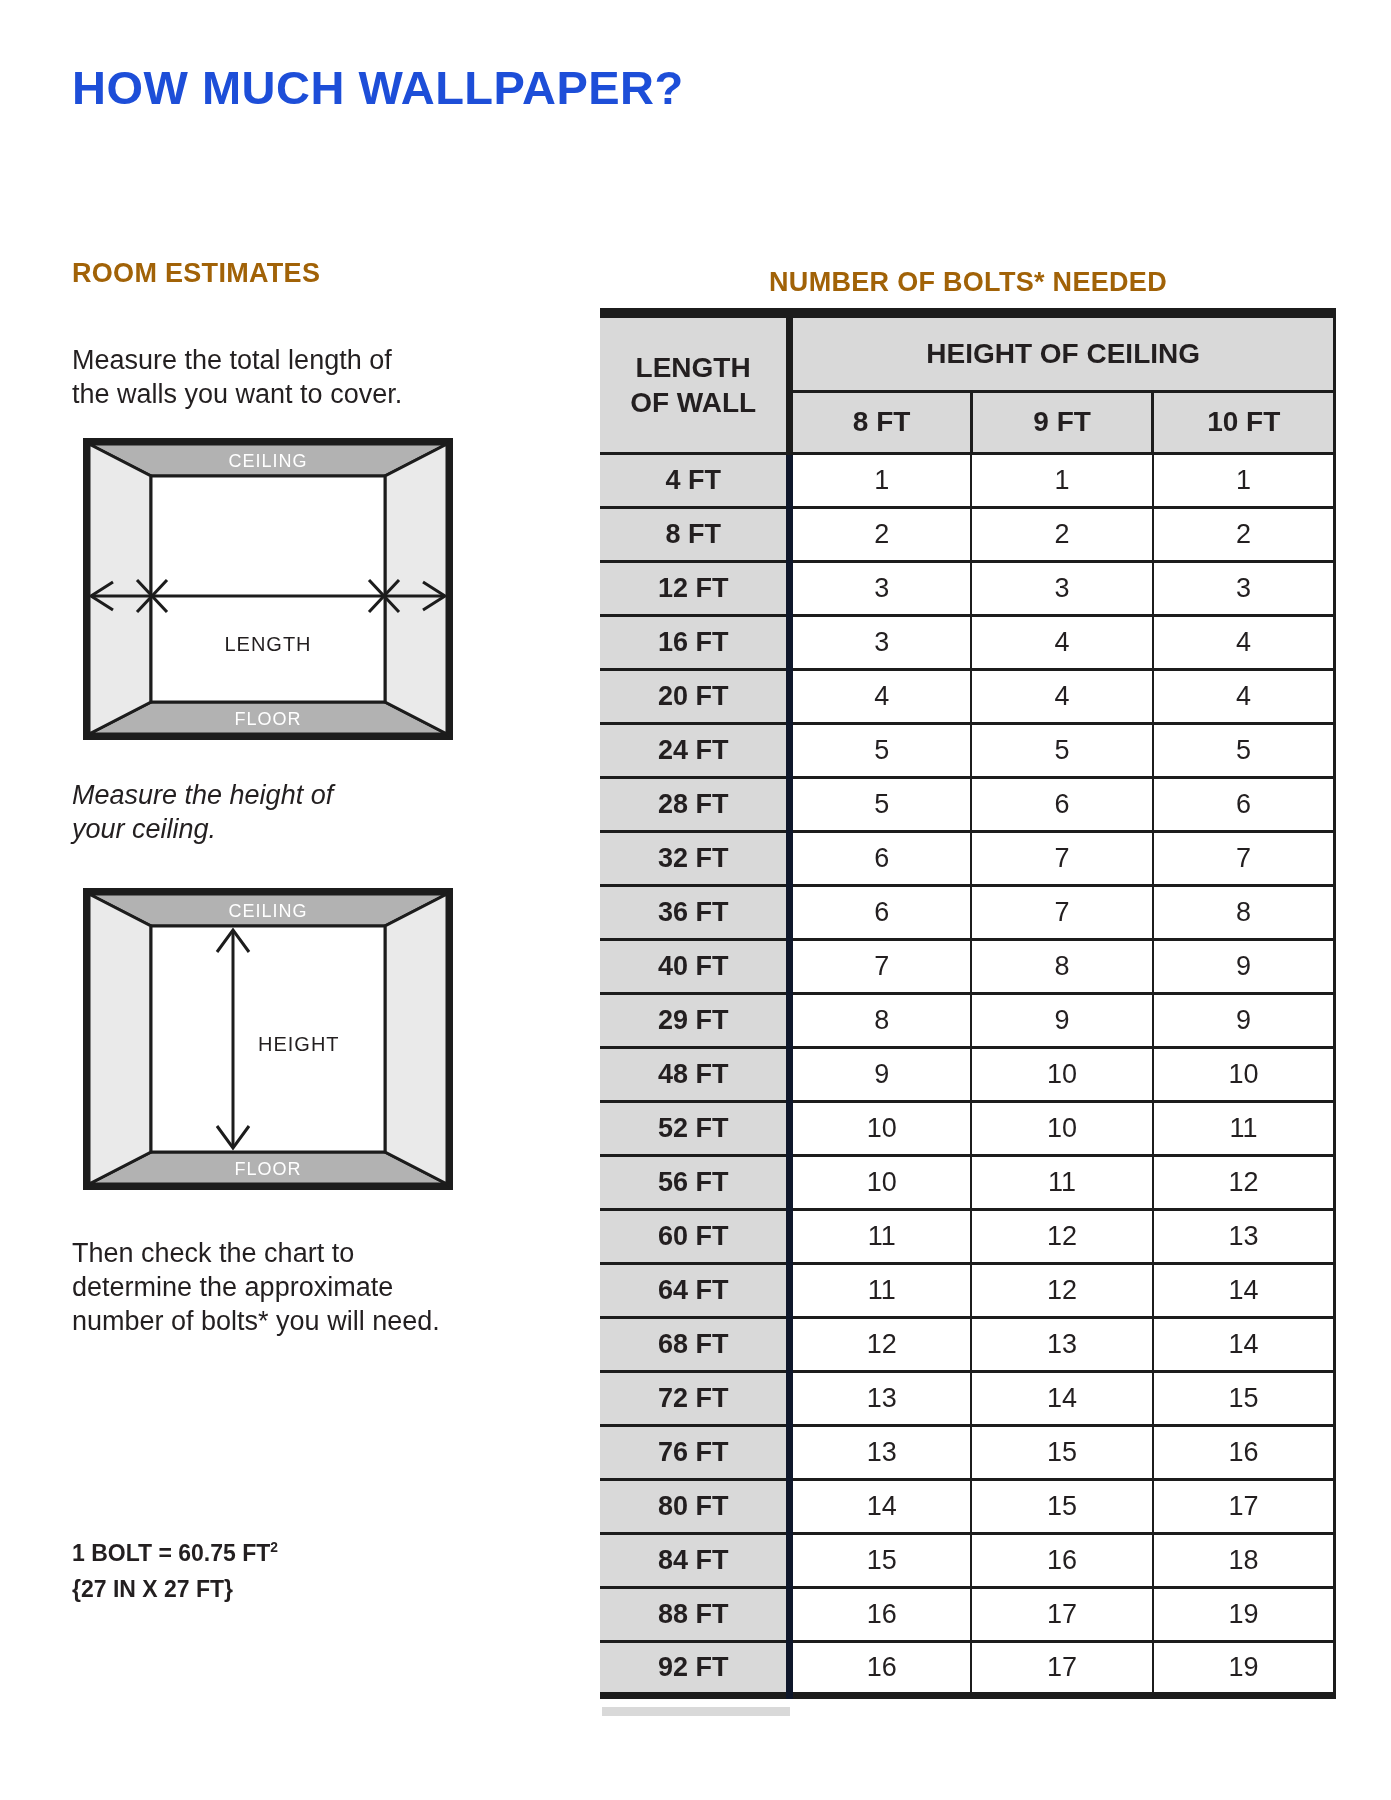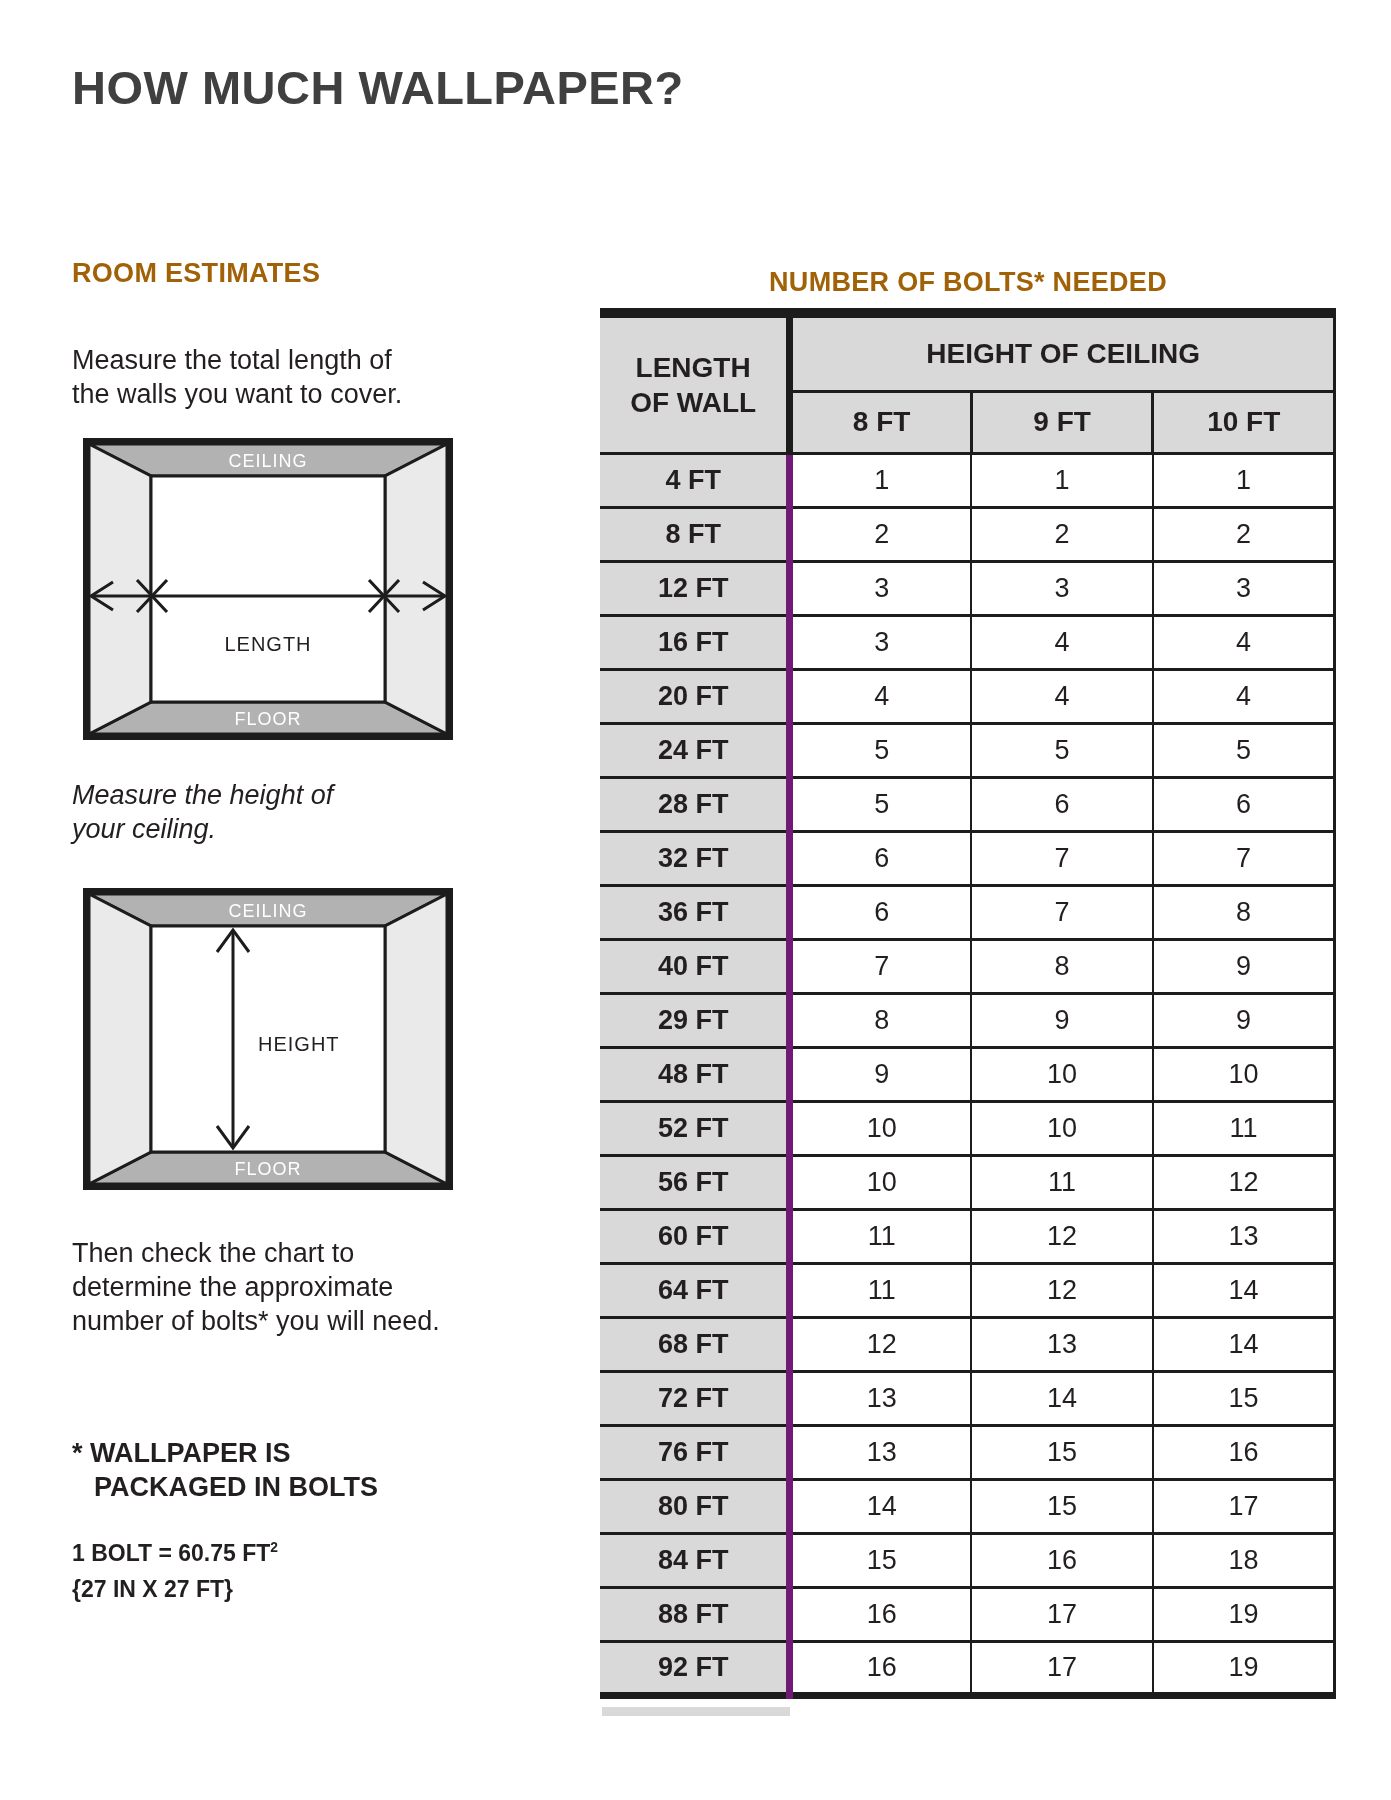--- a/index.html
+++ b/index.html
@@ -8,21 +8,21 @@
     width:1391px;height:1800px;
     background:#ffffff;
     font-family:"Liberation Sans", sans-serif;
     color:#231f20;
     overflow:hidden;
   }
   .abs{position:absolute;}
   #page-title{
     left:72px;top:60px;
     font-size:47px;font-weight:bold;
-    color:#404040;letter-spacing:0.5px;
+    color:#1d4ed8;letter-spacing:0.5px;
   }
   .section-heading{
     font-size:27px;font-weight:bold;color:#a16207;letter-spacing:0.3px;
   }
   #room-estimates-heading{left:72px;top:258px;}
   #bolts-heading{left:600px;top:258px;width:736px;text-align:center;margin-top:9px;}
   .body-text{
     font-size:27px;line-height:34px;white-space:pre-line;
   }
   #para-length{left:72px;top:343px;}
@@ -64,21 +64,21 @@
     background:#d9d9d9;
     font-size:28px;font-weight:bold;
   }
   #bolt-table .corner{
     border-left:none;
     border-right:7px solid #1c1c1c;
     white-space:pre-line;line-height:1.25;
   }
   #bolt-table tbody th{
     border-left:none;
-    border-right:7px solid #701a75;
+    border-right:7px solid #0f172a;
     font-size:27px;
   }
   #bolt-table td{
     background:#ffffff;
     font-size:27px;font-weight:normal;
     border-left-width:2px;border-right-width:2px;
   }
   #table-foot-strip{
     left:602px;top:1707px;width:188px;height:9px;background:#d9d9d9;
   }
@@ -134,24 +134,20 @@
       <path d="M134,64 L150,42 L166,64"></path>
       <path d="M134,238 L150,260 L166,238"></path>
     </g>
     <text x="175" y="163" font-size="20" fill="#231f20" letter-spacing="1">HEIGHT</text>
   </svg>
 
   <div id="para-chart" class="abs body-text">Then check the chart to
 determine the approximate
 number of bolts* you will need.</div>
 
-  <div id="footnote" class="abs">
-    <div class="line1">* WALLPAPER IS</div>
-    <div class="line2">PACKAGED IN BOLTS</div>
-  </div>
 
   <div id="bolt-info" class="abs">
     <div><span>1 BOLT = 60.75 FT</span><sup>2</sup></div>
     <div>{27 IN X 27 FT}</div>
   </div>
 
   <div id="bolts-heading" class="abs section-heading">NUMBER OF BOLTS* NEEDED</div>
 
   <table id="bolt-table">
     <colgroup>

